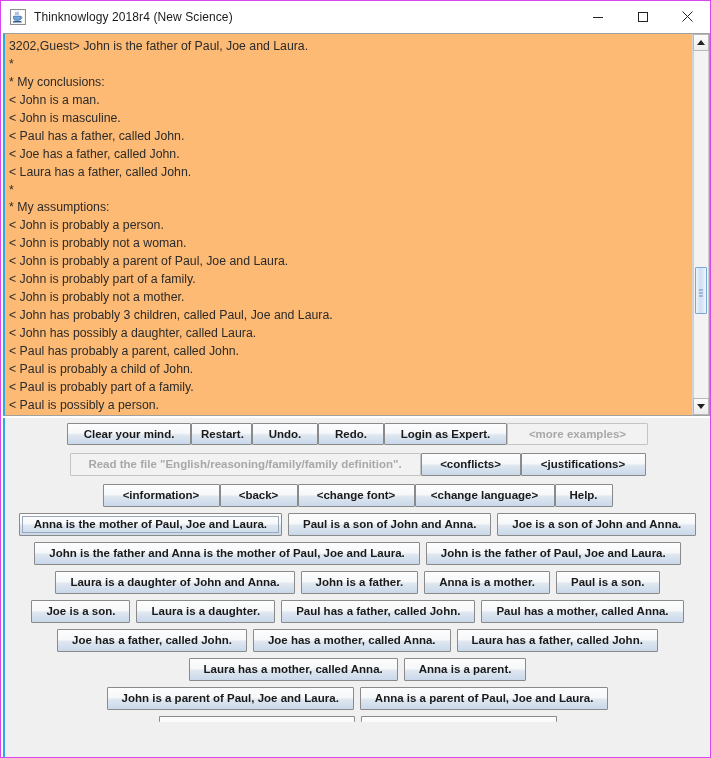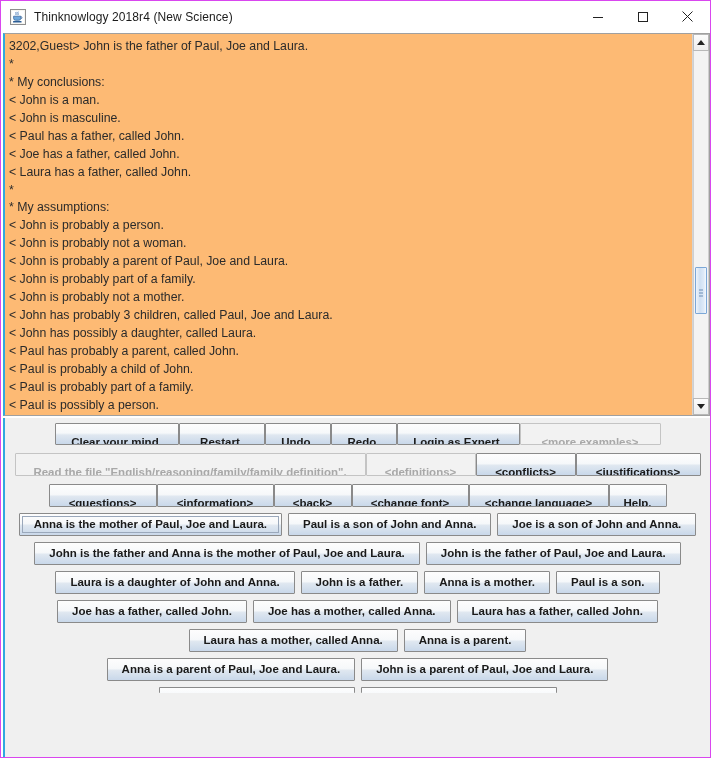--- a/index.html
+++ b/index.html
@@ -179,21 +179,21 @@
     font-family: "Liberation Sans", sans-serif;
     font-size: 11.5px;
     font-weight: bold;
     color: #1a1a1a;
     background: linear-gradient(to bottom, #fdfdfd 0%, #f6f8fa 45%, #dfe7f0 55%, #c9d8ea 100%);
     border: 1px solid #8a8a8a;
     box-sizing: border-box;
     height: 23px;
     line-height: 21px;
     text-align: center;
-    padding: 8px 9px;
+    padding: 0 9px;
     white-space: nowrap;
     cursor: default;
     border-radius: 1px;
     overflow: hidden;
   }
   .btn.disabled {
     color: #a8a8a8;
     background: #f2f2f2;
     border: 1px solid #c4c4c4;
     font-weight: bold;
@@ -285,34 +285,32 @@
       </div>
       <div class="sb-arrow down">
           <i></i>
         </div>
     </div>
   </div>
 
   <div id="panel">
     <div class="btnrow" id="row-top">
         <div class="btn" style="width: 124px;">Clear your mind.</div>
-        <div class="btn" style="width: 86px;">Restart.</div>
+        <div class="btn" style="width: 61px;">Restart.</div>
         <div class="btn" style="width: 66px;">Undo.</div>
         <div class="btn" style="width: 66px;">Redo.</div>
         <div class="btn" style="width: 123px;">Login as Expert.</div>
         <div class="btn disabled" style="width: 141px;">&lt;more examples&gt;</div>
       </div>
     <div class="btnrow" id="row-cmd">
         <div class="btn disabled" style="width: 351px;">Read the file "English/reasoning/family/family definition".</div>
-        <div class="btn disabled" style="width: 110px;">&lt;definitions&gt;</div>
         <div class="btn" style="width: 100px;">&lt;conflicts&gt;</div>
         <div class="btn" style="width: 125px;">&lt;justifications&gt;</div>
       </div>
     <div class="btnrow" id="row-nav">
-        <div class="btn" style="width: 108px;">&lt;questions&gt;</div>
         <div class="btn" style="width: 117px;">&lt;information&gt;</div>
         <div class="btn" style="width: 78px;">&lt;back&gt;</div>
         <div class="btn" style="width: 117px;">&lt;change font&gt;</div>
         <div class="btn" style="width: 140px;">&lt;change language&gt;</div>
         <div class="btn" style="width: 58px;">Help.</div>
       </div>
     <div id="sentence-rows">
         <div class="btnrow sentrow gap6">
           <div class="btn focused">Anna is the mother of Paul, Joe and Laura.</div>
           <div class="btn">Paul is a son of John and Anna.</div>
@@ -322,31 +320,37 @@
           <div class="btn">John is the father and Anna is the mother of Paul, Joe and Laura.</div>
           <div class="btn">John is the father of Paul, Joe and Laura.</div>
         </div>
         <div class="btnrow sentrow gap6">
           <div class="btn">Laura is a daughter of John and Anna.</div>
           <div class="btn">John is a father.</div>
           <div class="btn">Anna is a mother.</div>
           <div class="btn">Paul is a son.</div>
         </div>
         <div class="btnrow sentrow gap6">
+          <div class="btn">Joe is a son.</div>
+          <div class="btn">Laura is a daughter.</div>
+          <div class="btn">Paul has a father, called John.</div>
+          <div class="btn">Paul has a mother, called Anna.</div>
+        </div>
+        <div class="btnrow sentrow gap6">
           <div class="btn">Joe has a father, called John.</div>
           <div class="btn">Joe has a mother, called Anna.</div>
           <div class="btn">Laura has a father, called John.</div>
         </div>
         <div class="btnrow sentrow gap6">
           <div class="btn">Laura has a mother, called Anna.</div>
           <div class="btn">Anna is a parent.</div>
         </div>
         <div class="btnrow sentrow gap6">
+          <div class="btn">John is a parent of Paul, Joe and Laura.</div>
           <div class="btn">Anna is a parent of Paul, Joe and Laura.</div>
-          <div class="btn">John is a parent of Paul, Joe and Laura.</div>
         </div>
       </div>
     <div class="btnrow gap6" id="row-cut">
         <div class="btn" style="width: 196px;"></div>
         <div class="btn" style="width: 196px;"></div>
       </div>
   </div>
 
 </div>
 

